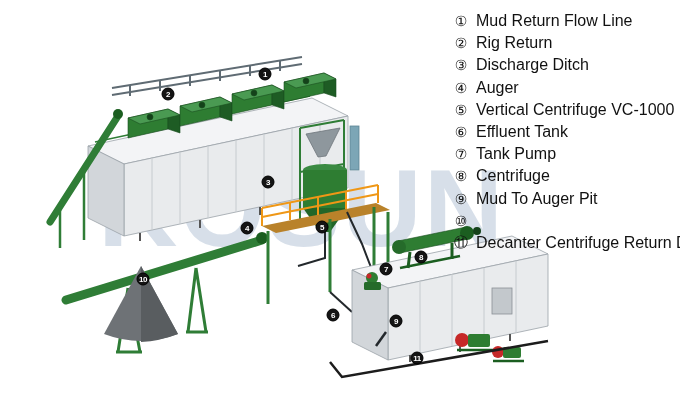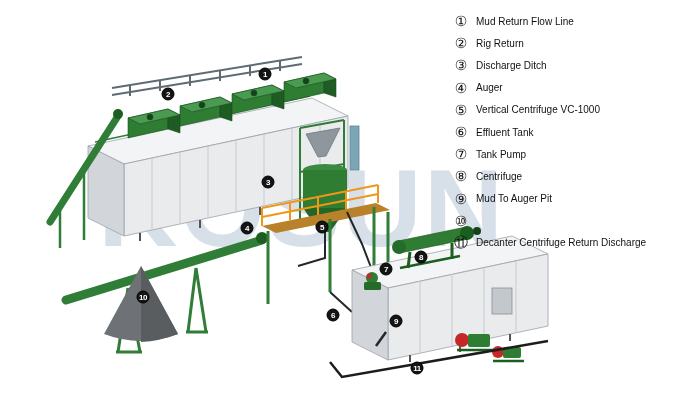--- a/index.html
+++ b/index.html
@@ -12,21 +12,21 @@
     position:absolute; width:13px; height:13px; border-radius:50%;
     background:#141414; color:#fff; font-size:8px; font-weight:bold;
     display:flex; align-items:center; justify-content:center;
     transform:translate(-50%,-50%); line-height:1; letter-spacing:-0.5px;
     border:1px solid #000;
   }
 
   .legend { position:absolute; left:453px; top:10px; width:226px; }
   .legend-row { display:flex; align-items:center; gap:7px; height:22.2px; }
   .legend-num { font-size:14px; color:#111; width:16px; flex:none; text-align:center; }
-  .legend-label { font-size:10px; color:#111; white-space:nowrap;text-align:right; }
+  .legend-label { font-size:16px; color:#111; white-space:nowrap;text-align:right; }
 </style>
 </head>
 <body>
 
 <div class="page">
 
   <svg class="diagram-svg" width="680" height="404" viewBox="0 0 680 404">
 
     <text x="98" y="246" font-size="110" font-weight="bold" style="letter-spacing:2px" fill="#b7c6d8" opacity="0.55">KOSUN</text>
 
@@ -162,22 +162,22 @@
 
   <div class="marker" style="left:265px;top:74px">1</div>
   <div class="marker" style="left:168px;top:94px">2</div>
   <div class="marker" style="left:268px;top:182px">3</div>
   <div class="marker" style="left:247px;top:228px">4</div>
   <div class="marker" style="left:322px;top:227px">5</div>
   <div class="marker" style="left:333px;top:315px">6</div>
   <div class="marker" style="left:386px;top:269px">7</div>
   <div class="marker" style="left:421px;top:257px">8</div>
   <div class="marker" style="left:396px;top:321px">9</div>
-  <div class="marker" style="left:143px;top:297px">10</div>
-  <div class="marker" style="left:417px;top:368px">11</div>
+  <div class="marker" style="left:143px;top:279px">10</div>
+  <div class="marker" style="left:417px;top:358px">11</div>
 
   <div class="legend">
     <div class="legend-row">
       <span class="legend-num">①</span>
       <span class="legend-label">Mud Return Flow Line</span>
     </div>
     <div class="legend-row">
       <span class="legend-num">②</span>
       <span class="legend-label">Rig Return</span>
     </div>

